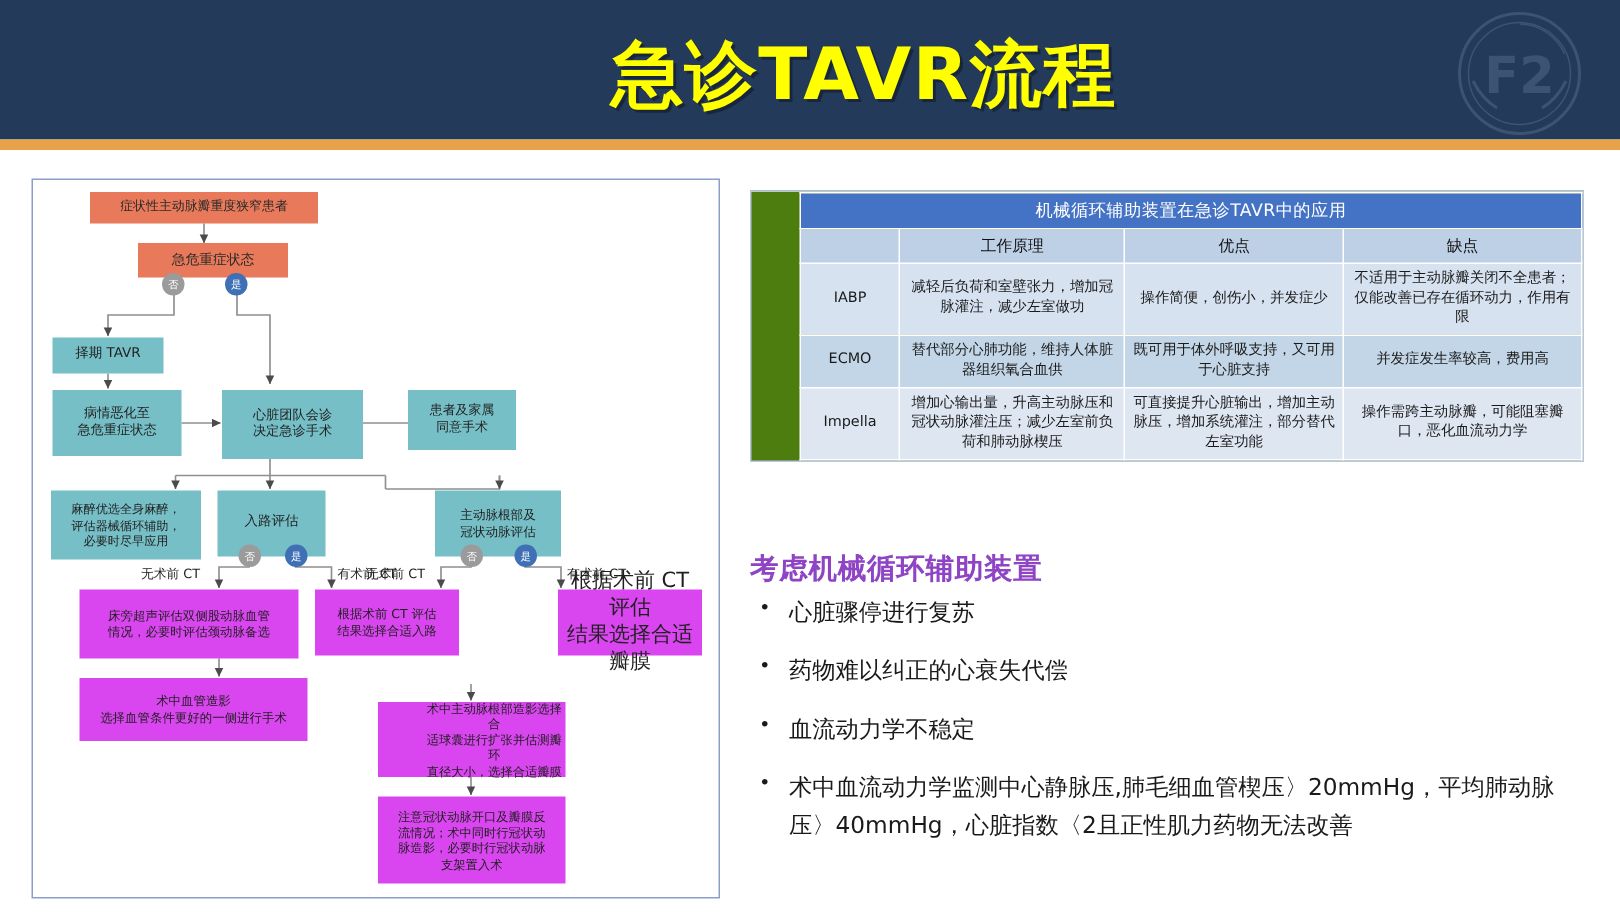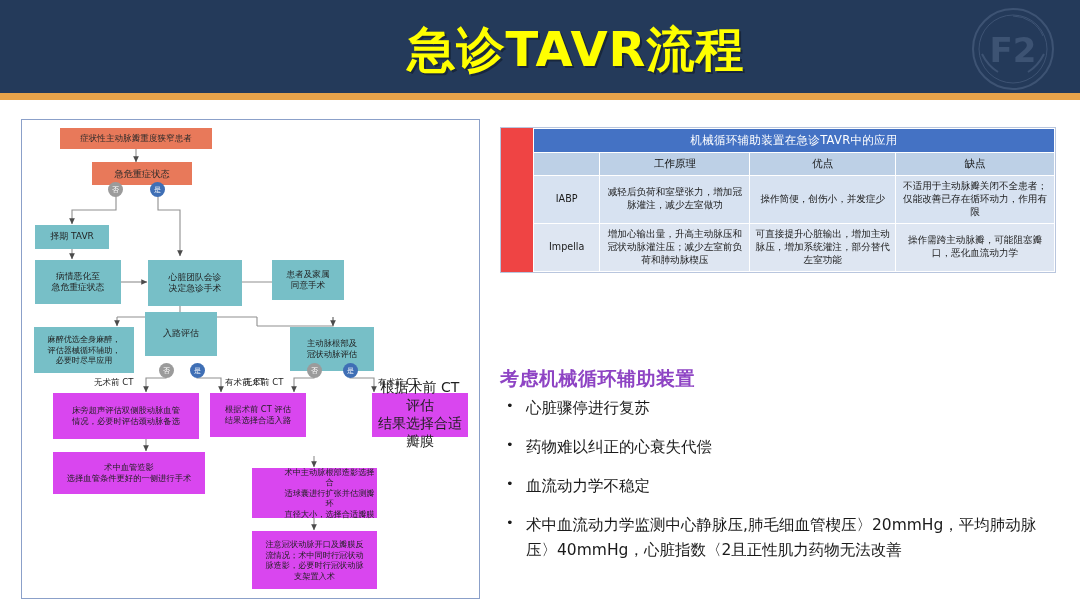--- a/index.html
+++ b/index.html
@@ -59,21 +59,21 @@
   .badge-yes{background:#3f6fb5;}
   .edge-label{
     position:absolute;font-size:8.5px;color:#222;
     font-family:"DejaVu Sans","Liberation Sans",sans-serif;
     white-space:nowrap;
   }
 
   
   .table-wrap{
     position:absolute;left:500px;top:127px;width:556px;
-    border:1px solid #b9c6de;box-sizing:border-box;background:#ef4444;padding-left:32px;
+    border:1px solid #b9c6de;box-sizing:border-box;background:#4d7c0f;padding-left:32px;
   }
   table.mcs{
     border-collapse:collapse;width:100%;
     font-family:"DejaVu Sans","Liberation Sans",sans-serif;
   }
   table.mcs th,table.mcs td{
     border:1px solid #ffffff;
     padding:4px 5px;vertical-align:middle;text-align:center;
     font-weight:normal;
   }
@@ -194,21 +194,21 @@
   <div class="node n-teal" style="left:126px;top:140px;width:94px;height:46px;font-size:8.8px;white-space:pre-line;">心脏团队会诊
 决定急诊手术</div>
 
   <div class="node n-teal" style="left:250px;top:140px;width:72px;height:40px;font-size:8.6px;white-space:pre-line;">患者及家属
 同意手术</div>
 
   <div class="node n-teal" style="left:12px;top:207px;width:100px;height:46px;font-size:8.1px;white-space:pre-line;">麻醉优选全身麻醉，
 评估器械循环辅助，
 必要时尽早应用</div>
 
-  <div class="node n-teal" style="left:123px;top:192px;width:72px;height:44px;font-size:9px;">入路评估</div>
+  <div class="node n-teal" style="left:123px;top:207px;width:72px;height:44px;font-size:9px;">入路评估</div>
 
   <div class="badge badge-no" style="left:137px;top:243px;">否</div>
   <div class="badge badge-yes" style="left:168px;top:243px;">是</div>
 
   <div class="node n-teal" style="left:268px;top:207px;width:84px;height:44px;font-size:8.4px;white-space:pre-line;">主动脉根部及
 冠状动脉评估</div>
 
   <div class="badge badge-no" style="left:285px;top:243px;">否</div>
   <div class="badge badge-yes" style="left:321px;top:243px;">是</div>
 
@@ -251,20 +251,26 @@
       <td class="col-p">工作原理</td>
       <td class="col-a">优点</td>
       <td class="col-d">缺点</td>
     </tr>
     <tr class="tbl-row row-a">
       <td class="col-dev">IABP</td>
       <td>减轻后负荷和室壁张力，增加冠脉灌注，减少左室做功</td>
       <td>操作简便，创伤小，并发症少</td>
       <td>不适用于主动脉瓣关闭不全患者；仅能改善已存在循环动力，作用有限</td>
     </tr>
+    <tr class="tbl-row row-b">
+      <td class="col-dev">ECMO</td>
+      <td>替代部分心肺功能，维持人体脏器组织氧合血供</td>
+      <td>既可用于体外呼吸支持，又可用于心脏支持</td>
+      <td>并发症发生率较高，费用高</td>
+    </tr>
     <tr class="tbl-row row-c">
       <td class="col-dev">Impella</td>
       <td>增加心输出量，升高主动脉压和冠状动脉灌注压；减少左室前负荷和肺动脉楔压</td>
       <td>可直接提升心脏输出，增加主动脉压，增加系统灌注，部分替代左室功能</td>
       <td>操作需跨主动脉瓣，可能阻塞瓣口，恶化血流动力学</td>
     </tr>
   </tbody>
     </table>
 </div>
 

